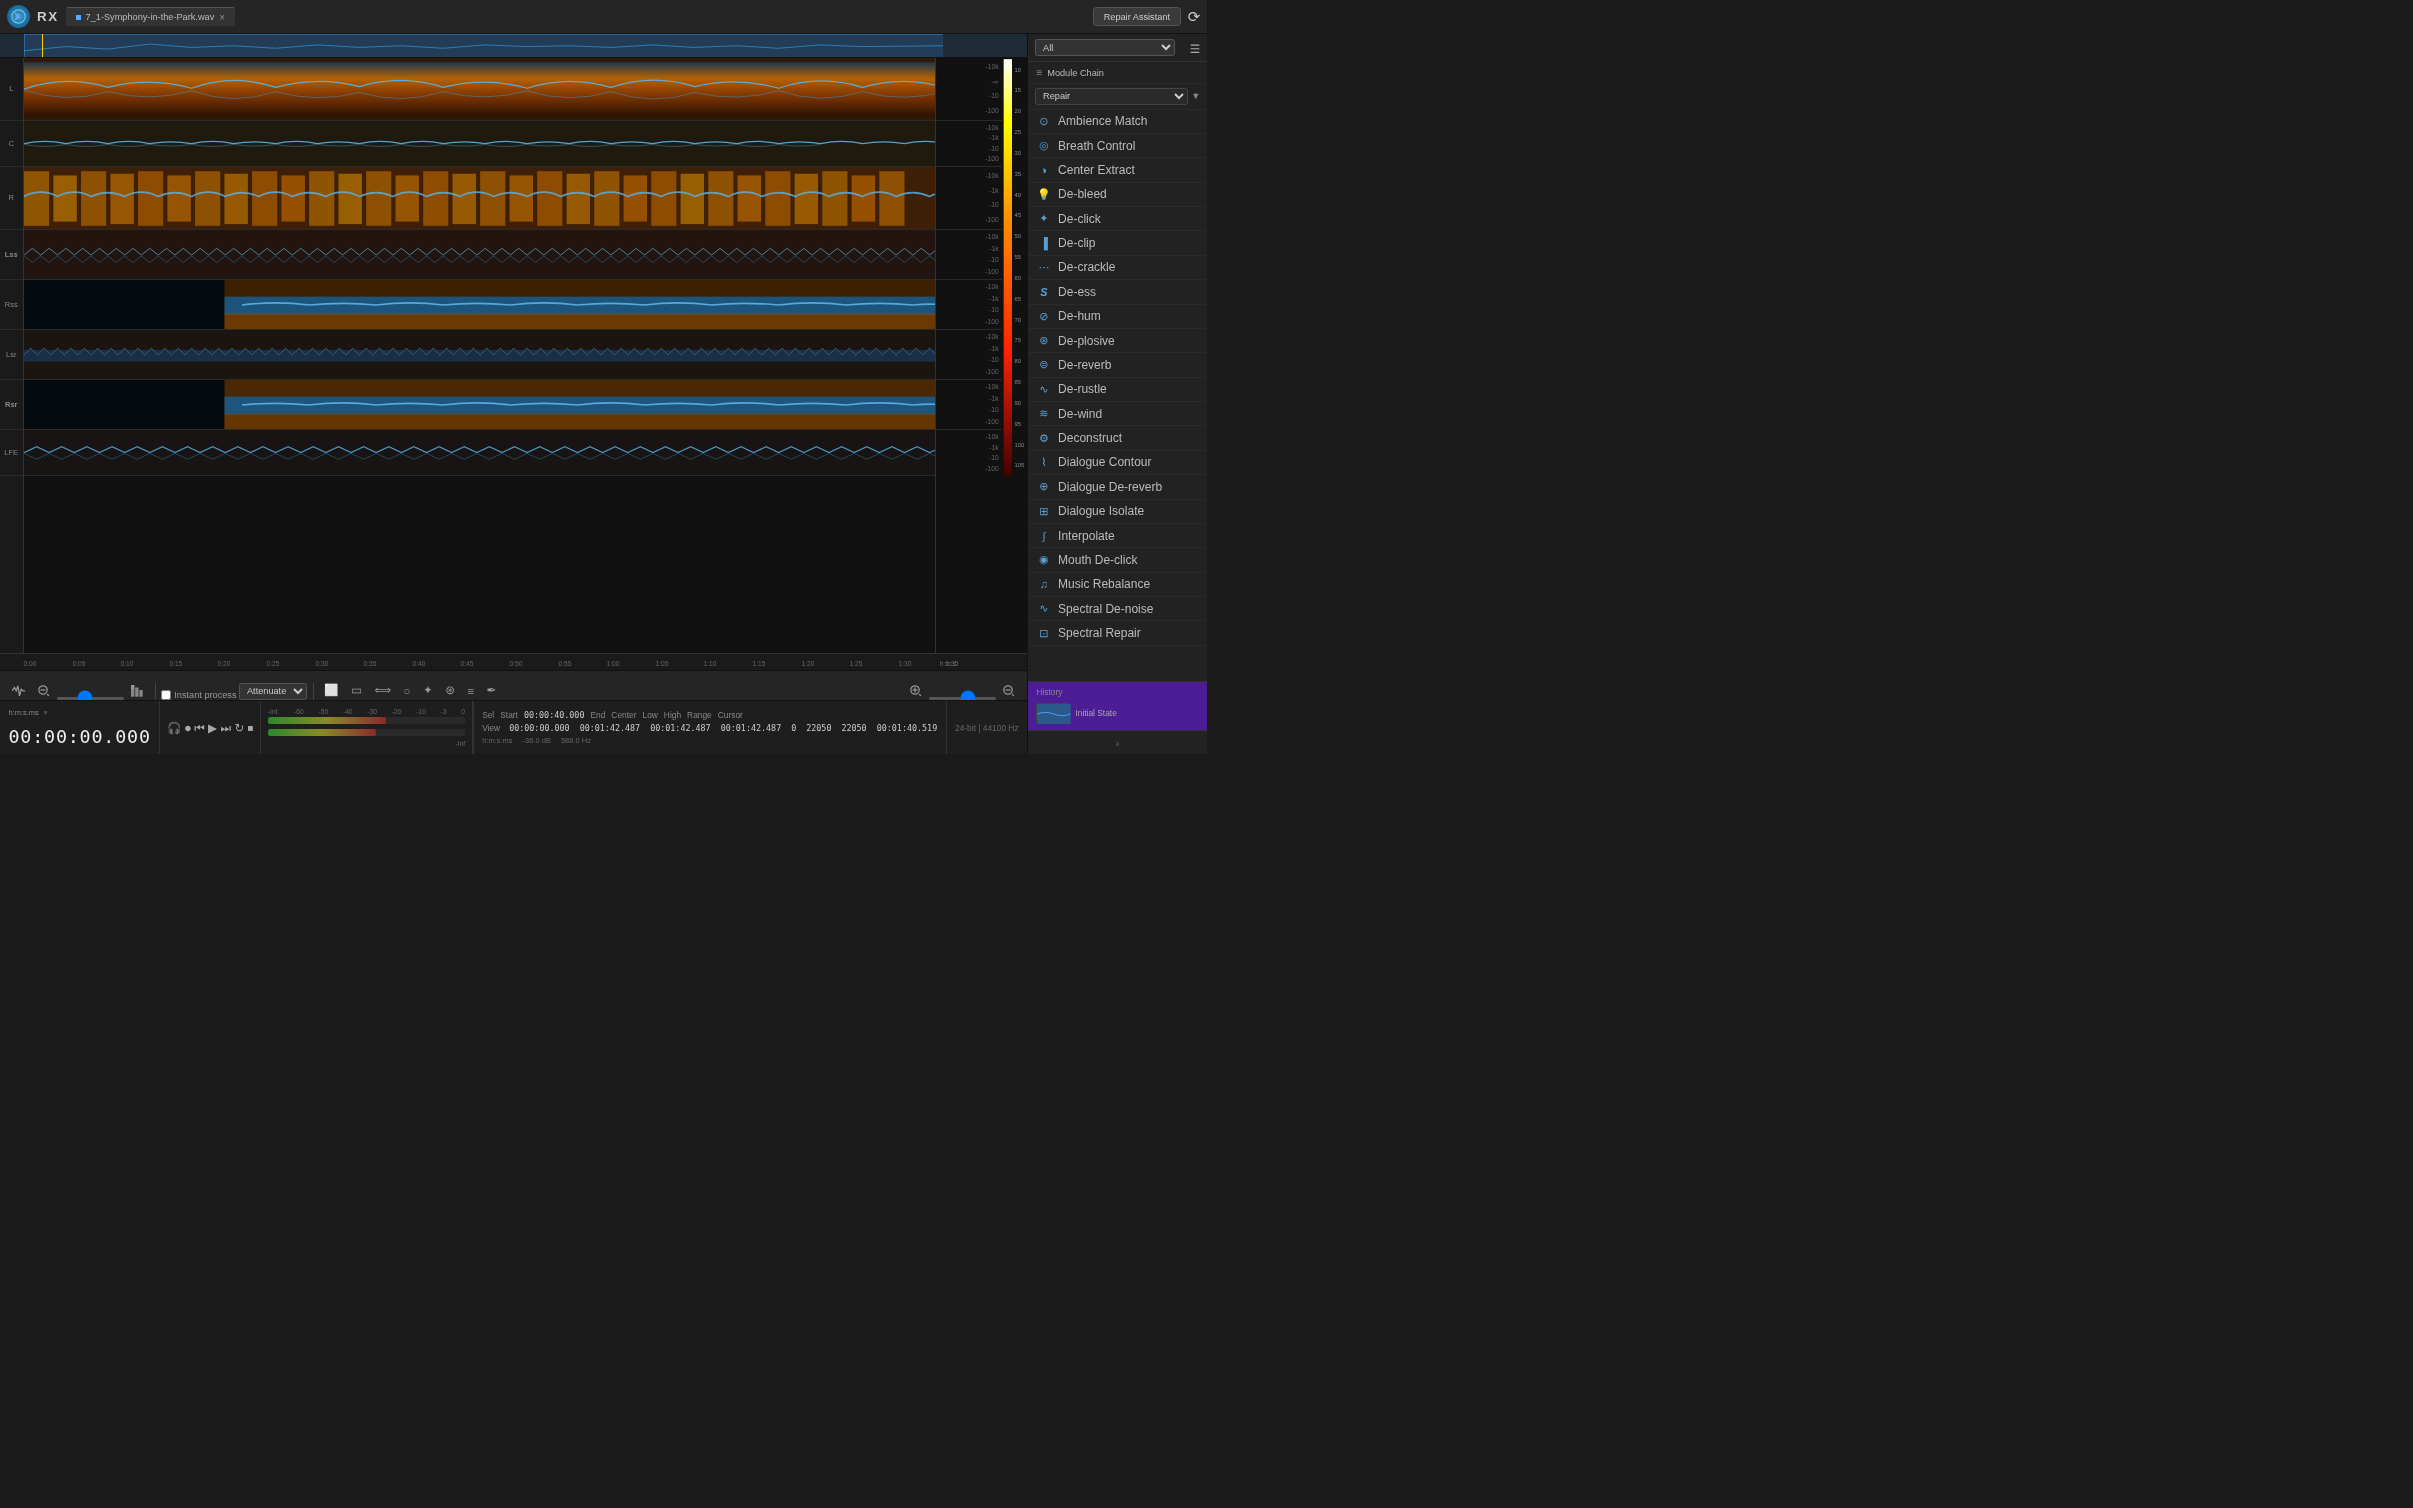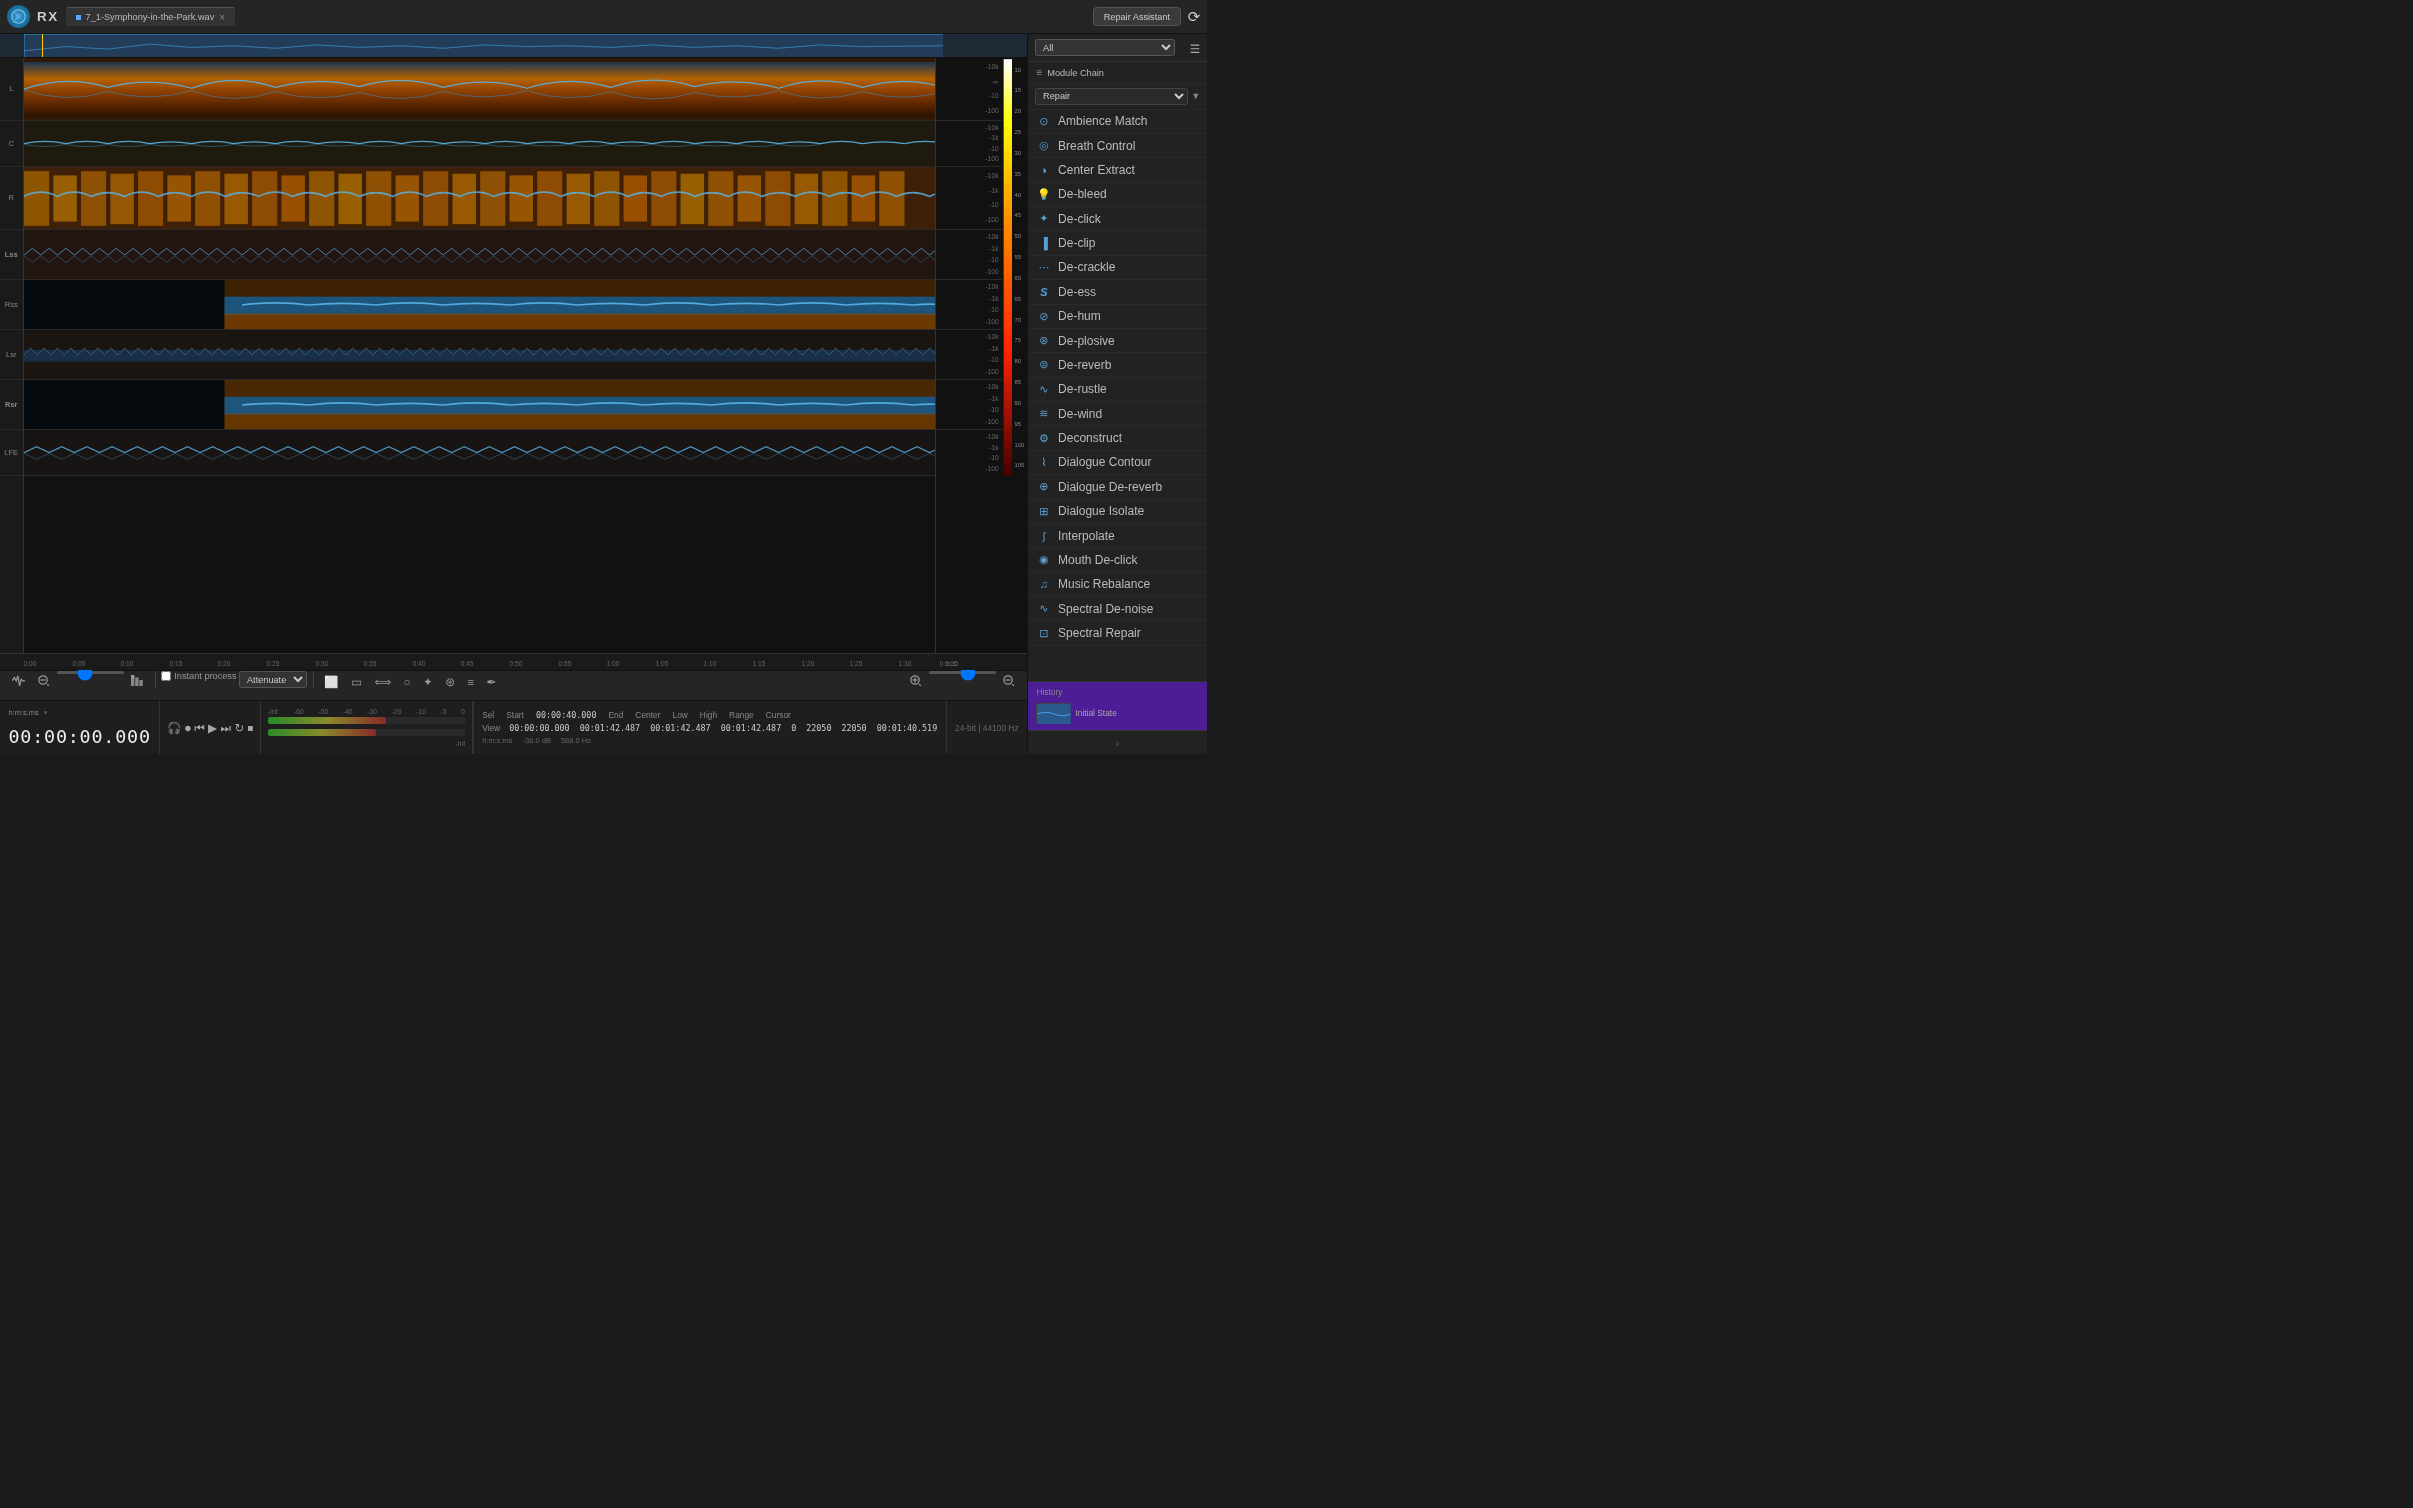--- a/index.html
+++ b/index.html
@@ -158,21 +158,21 @@
       font-size: 6.7px;
       color: #666;
     }
 
     
     .toolbar {
       height: 30px;
       background: #252525;
       border-top: 0.8px solid #111;
       display: flex;
-      align-items: flex-start;
+      align-items: flex-end;
       padding: 0 6.7px;
       gap: 2px;
       flex-shrink: 0;
     }
     .tool-btn {
       background: none;
       border: 0.8px solid transparent;
       border-radius: 2.5px;
       color: #999;
       padding: 2.5px 4.2px;
@@ -790,21 +790,21 @@
         </div>
         <div class="meter-bar-bg">
           <div class="meter-bar-fill" style="width:55%;"></div>
         </div>
         <div style="display:flex; justify-content:flex-end; font-size:6.7px; color:#666; margin-top:1.7px;">
           <span>-Inf</span>
         </div>
       </div>
 
       <div style="padding:3.4px 8.4px; display:flex; flex-direction:column; justify-content:center; gap:3.4px; border-left:0.8px solid #333; font-size:8.4px;">
-        <div style="display:flex; gap:12px; align-items:center;">
+        <div style="display:flex; gap:6px; align-items:center;">
           <span style="color:#888;">Sel</span>
           <span style="color:#888;">Start</span>
           <span style="color:#ccc; font-family:monospace;">00:00:40.000</span>
           <span style="color:#888;">End</span>
           <span style="color:#888;">Center</span>
           <span style="color:#888;">Low</span>
           <span style="color:#888;">High</span>
           <span style="color:#888;">Range</span>
           <span style="color:#888;">Cursor</span>
         </div>

